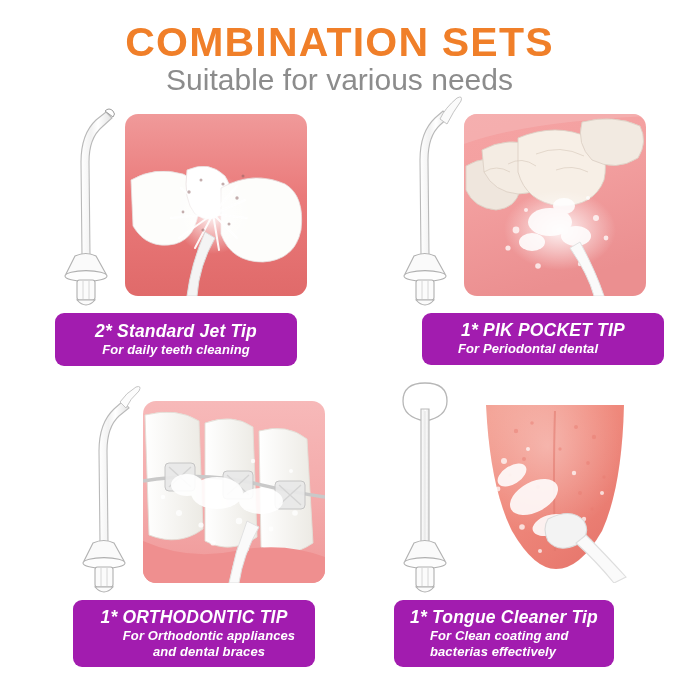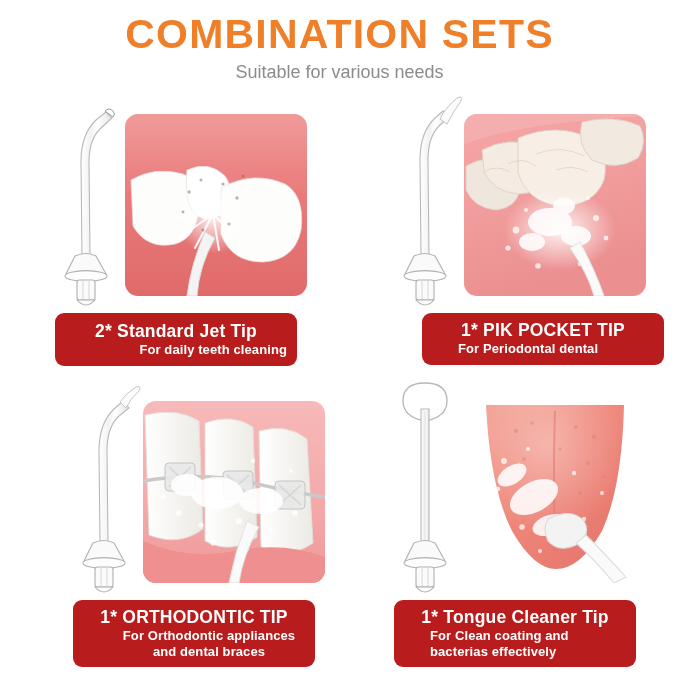--- a/index.html
+++ b/index.html
@@ -5,31 +5,31 @@
   html,body{margin:0;padding:0;}
   body{
     width:679px;height:679px;
     background:#ffffff;
     font-family:"Liberation Sans", sans-serif;
     overflow:hidden;
     position:relative;
   }
 
   
-  #header{position:absolute;left:0;top:0;width:540px;height:92px;}
+  #header{position:absolute;left:0;top:8px;width:540px;height:92px;}
   #main-title{
     position:absolute;left:0;top:12px;width:679px;
     text-align:center;
     font-size:41px;font-weight:bold;letter-spacing:1.2px;
     color:#F07F29;line-height:44px;white-space:nowrap;
   }
   #sub-title{
     position:absolute;left:0;top:59px;width:679px;
     text-align:center;
-    font-size:18px;font-weight:normal;color:#8c8c8c;
+    font-size:30px;font-weight:normal;color:#8c8c8c;
     line-height:26px;white-space:nowrap;
   }
 
   
   .cell{position:absolute;width:340px;height:294px;}
   #cell-0{left:0px;  top:86px;}
   #cell-1{left:339px;top:86px;}
   #cell-2{left:0px;  top:373px;margin-left:18px;}
   #cell-3{left:339px;top:373px;}
 
@@ -41,44 +41,45 @@
   .pic{
     position:absolute;left:125px;top:28px;width:182px;height:182px;
     border-radius:13px;overflow:hidden;
   }
   .pic.nocard{border-radius:0;overflow:visible;background:transparent;}
   .pic-svg{display:block;width:182px;height:182px;}
 
   
   .label{
     position:absolute;left:55px;
-    background:#b91c1c;
+    background:#a21caf;
     border-radius:9px;
     box-sizing:border-box;
     padding:7px 10px 8px 10px;
     text-align:center;
+    font-style:italic;
   }
   .label.two-line{padding-top:6px;}
   .lab-title{
     color:#ffffff;font-weight:bold;font-size:17.5px;
     line-height:22px;white-space:nowrap;letter-spacing:0.2px;
   }
   .lab-sub{
     color:#ffffff;font-weight:bold;font-size:13px;
     line-height:15.5px;letter-spacing:0.1px;
   }
-  .lab-sub.center{text-align:right;}
+  .lab-sub.center{text-align:center;}
   .lab-sub.leftish{text-align:left;padding-left:26px;}
   .lab-sub.leftish2{text-align:center;padding-left:30px;}
 
   
   #label-0{top:227px;width:242px;}
   #label-1{top:227px;width:242px;margin-left:28px;}
   #label-2{top:227px;width:242px;}
-  #label-3{top:227px;width:242px;}
+  #label-3{top:227px;width:220px;}
 </style>
 </head>
 <body>
 
 <div id="header">
   <div id="main-title">COMBINATION SETS</div>
   <div id="sub-title">Suitable for various needs</div>
 </div>
 
 <div class="cell" id="cell-0">

